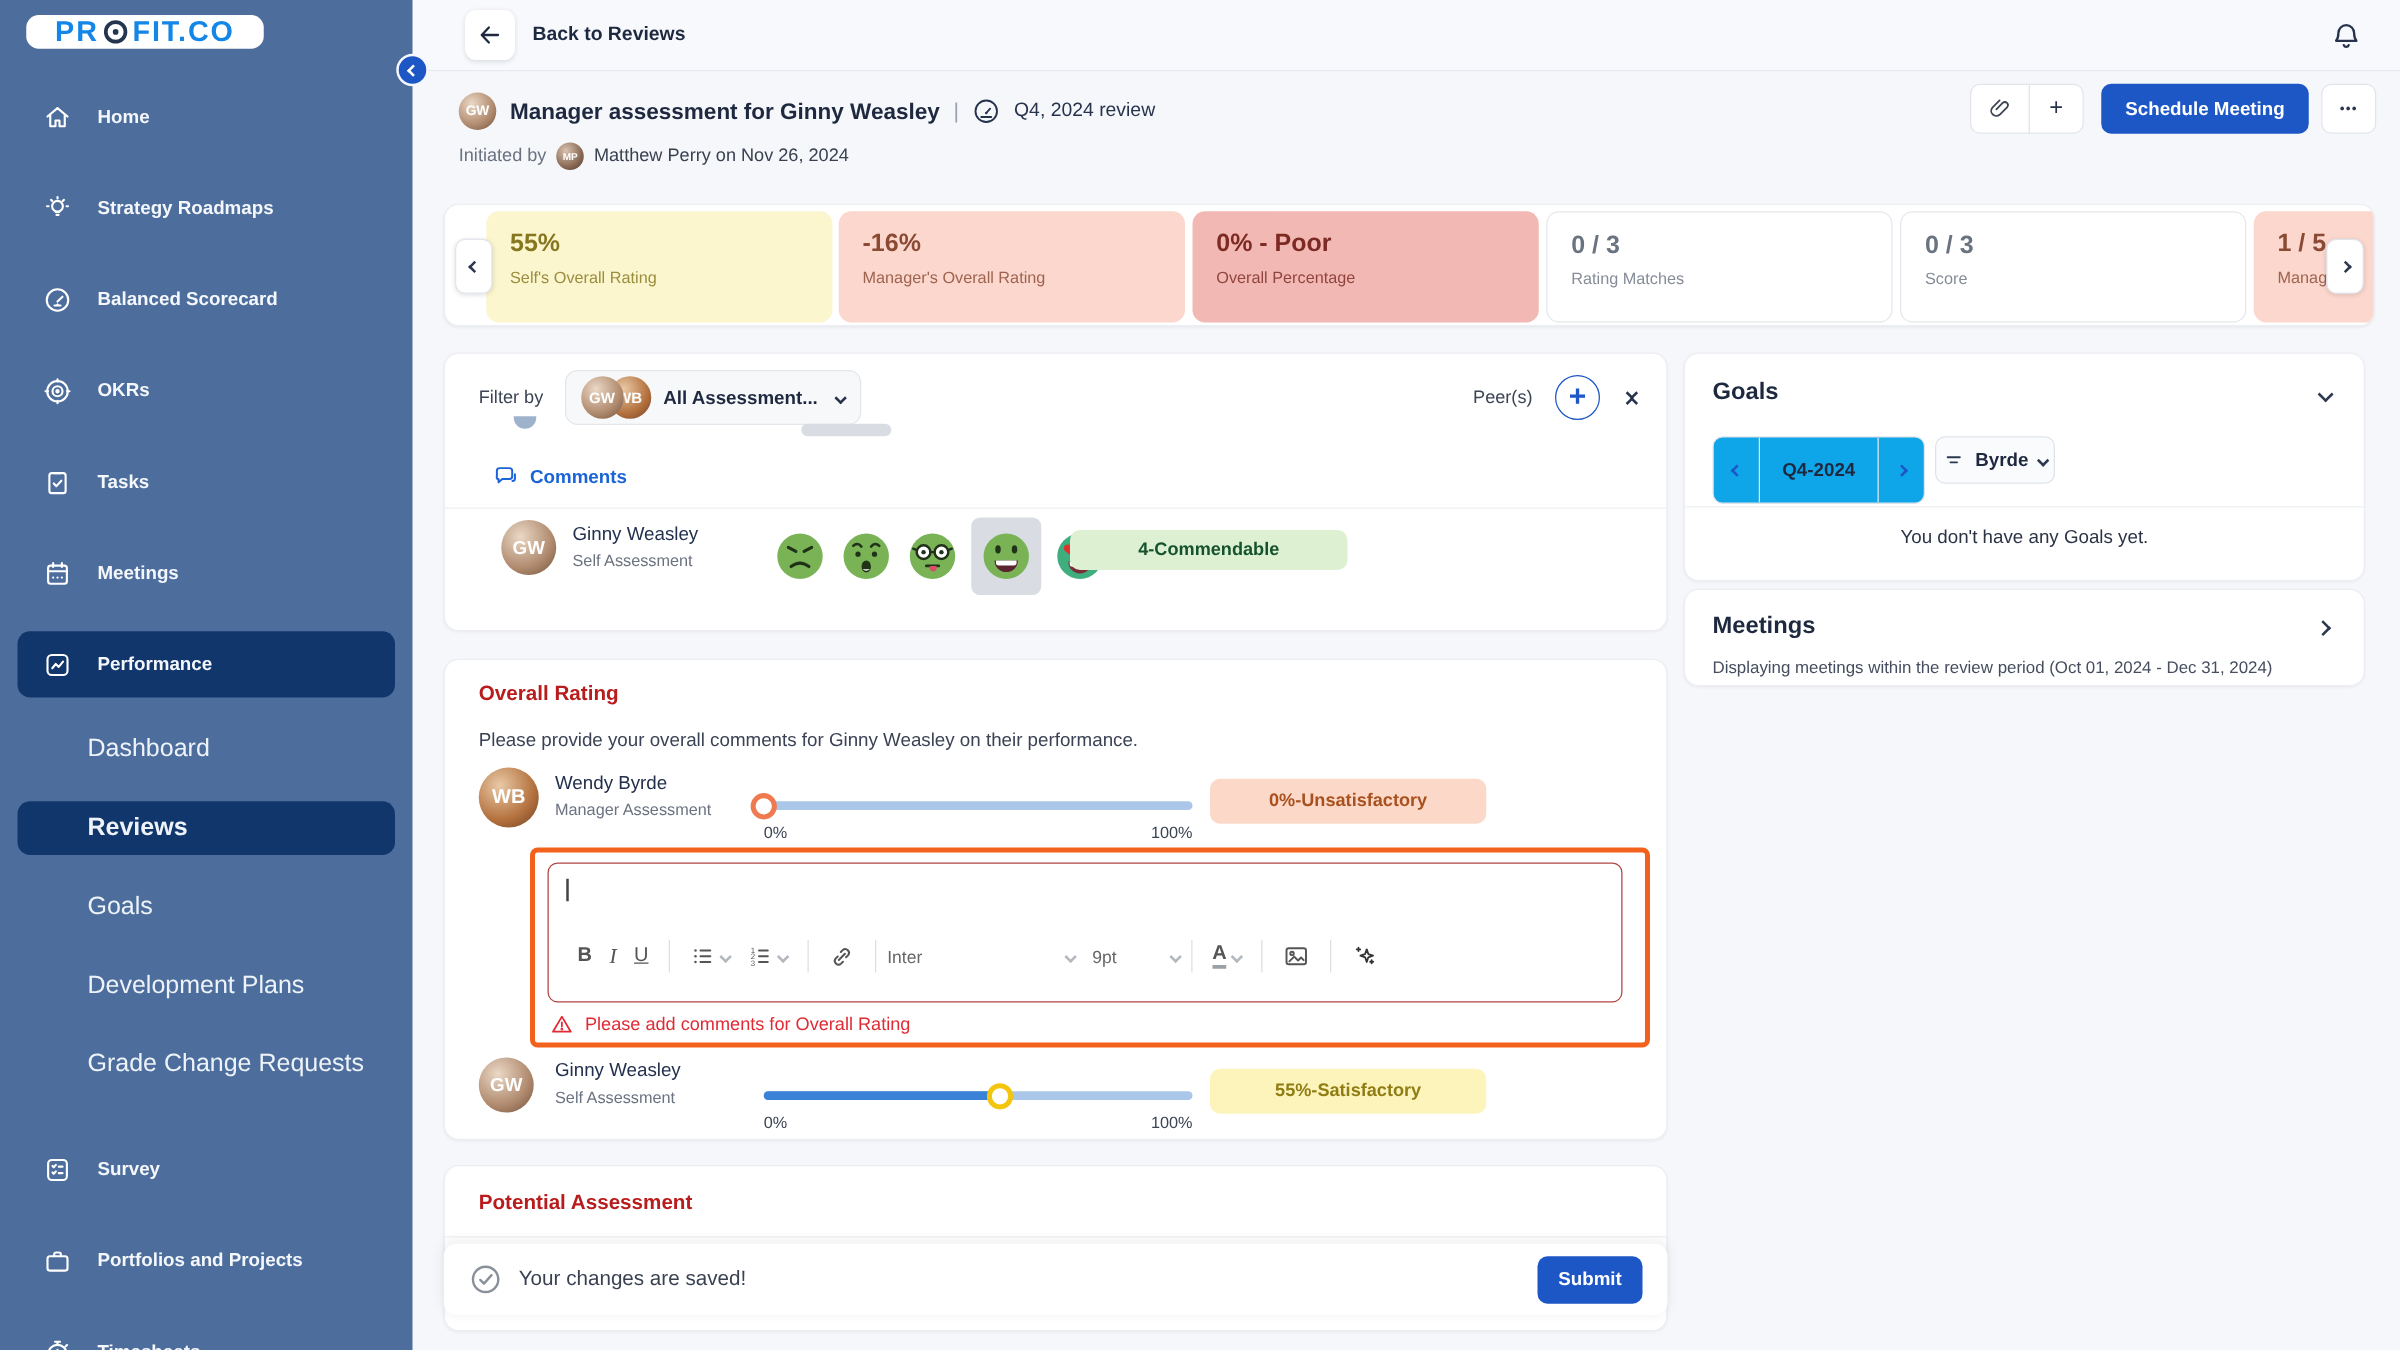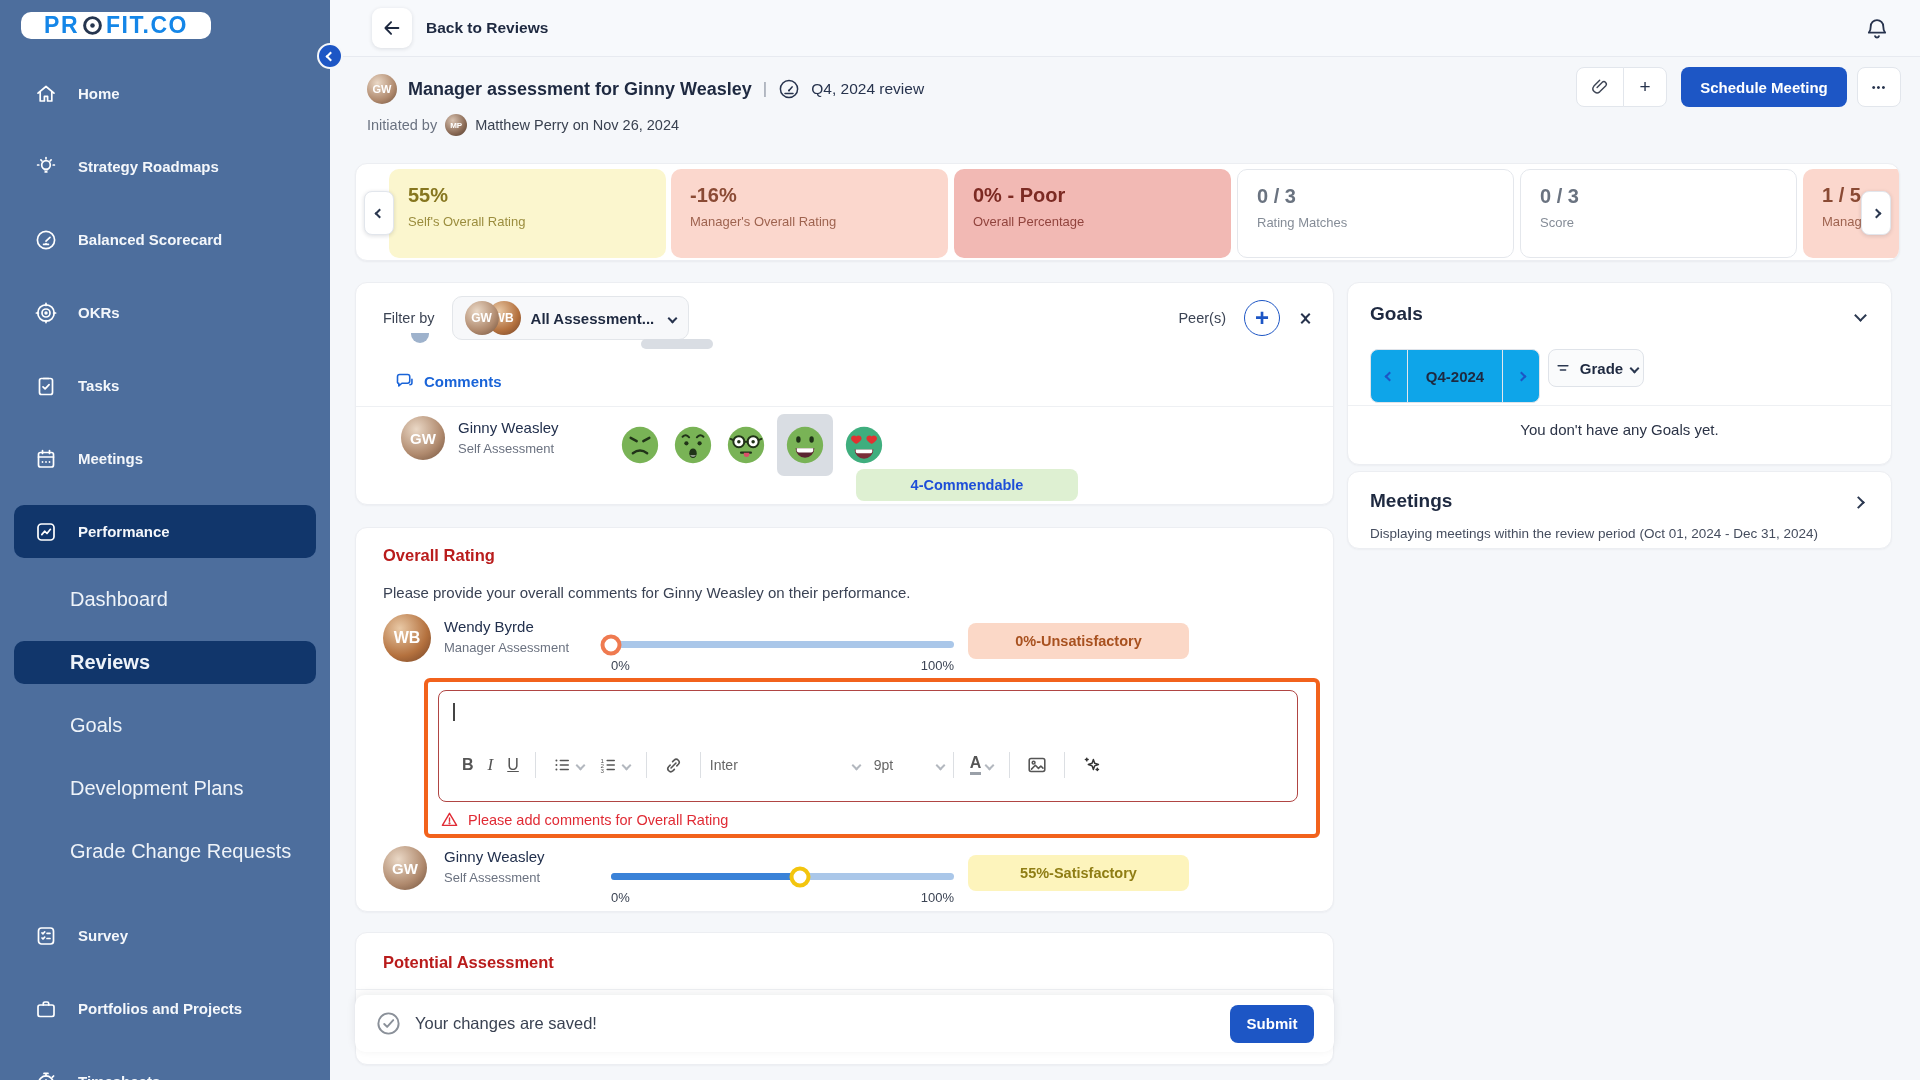--- a/index.html
+++ b/index.html
@@ -433,21 +433,21 @@
         <span class="emoji">
           <svg width="44" height="44" viewBox="0 0 40 40">
               <circle cx="20" cy="20" r="16.5" fill="#3fae7e"></circle>
               <path d="M13 12.2c-1.8-1.8-4.8-.4-4.8 1.9 0 2.3 4.8 5 4.8 5s4.8-2.7 4.8-5c0-2.3-3-3.7-4.8-1.9z" fill="#e03131"></path>
               <path d="M27 12.2c-1.8-1.8-4.8-.4-4.8 1.9 0 2.3 4.8 5 4.8 5s4.8-2.7 4.8-5c0-2.3-3-3.7-4.8-1.9z" fill="#e03131"></path>
               <path d="M11.5 24a8.5 8.5 0 0 0 17 0z" fill="#7a2d38"></path>
               <path d="M12.5 24h15v1.6a2 2 0 0 1-2 2h-11a2 2 0 0 1-2-2z" fill="#fff"></path>
             </svg>
         </span>
       </div>
-      <div class="pill" style="position:absolute;left:500px;top:141px;width:222px;height:32px;background:#def0d2;color:#1d4ed8;font-size:14.5px;margin-top:45px;">4-Commendable</div>
+      <div class="pill" style="position:absolute;left:500px;top:141px;width:222px;height:32px;background:#def0d2;color:#14532d;font-size:14.5px;">4-Commendable</div>
     </section>
 
     <section class="card" style="left:25px;top:527px;width:979px;height:385px;">
       <div class="section-title" style="position:absolute;left:27px;top:18px;">Overall Rating</div>
       <div class="section-desc" style="position:absolute;left:27px;top:56px;">Please provide your overall comments for Ginny Weasley on their performance.</div>
 
       <span class="avatar av-wendy" style="position:absolute;left:27px;top:86px;width:48px;height:48px;font-size:16px;">WB</span>
       <div style="position:absolute;left:88px;top:90px;">
         <div class="person-name">Wendy Byrde</div>
         <div class="person-role">Manager Assessment</div>
@@ -582,21 +582,21 @@
         <div class="seg-btn">
             <span class="chev right"></span>
           </div>
       </div>
       <div class="filter-btn">
         <span style="display:flex;">
             <svg width="18" height="18" viewBox="0 0 24 24" fill="none" stroke="#2b3850" stroke-width="2" stroke-linecap="round">
               <path d="M5.5 9h13M8.5 14.5h7"></path>
             </svg>
           </span>
-        <span class="txt">Grade</span>
+        <span class="txt">Byrde</span>
         <span class="chev down" style="color:#2b3850;"></span>
       </div>
       <div class="hdivider" style="top:122px;"></div>
       <div class="empty-text">You don't have any Goals yet.</div>
     </section>
 
     <section class="card" style="left:1017px;top:471px;width:545px;height:78px;">
       <div class="panel-title" style="position:absolute;left:22px;top:18px;">Meetings</div>
       <span class="chev right big" style="position:absolute;right:28px;top:26px;color:#2b3850;cursor:pointer;"></span>
       <div class="meet-sub">Displaying meetings within the review period (Oct 01, 2024 - Dec 31, 2024)</div>

